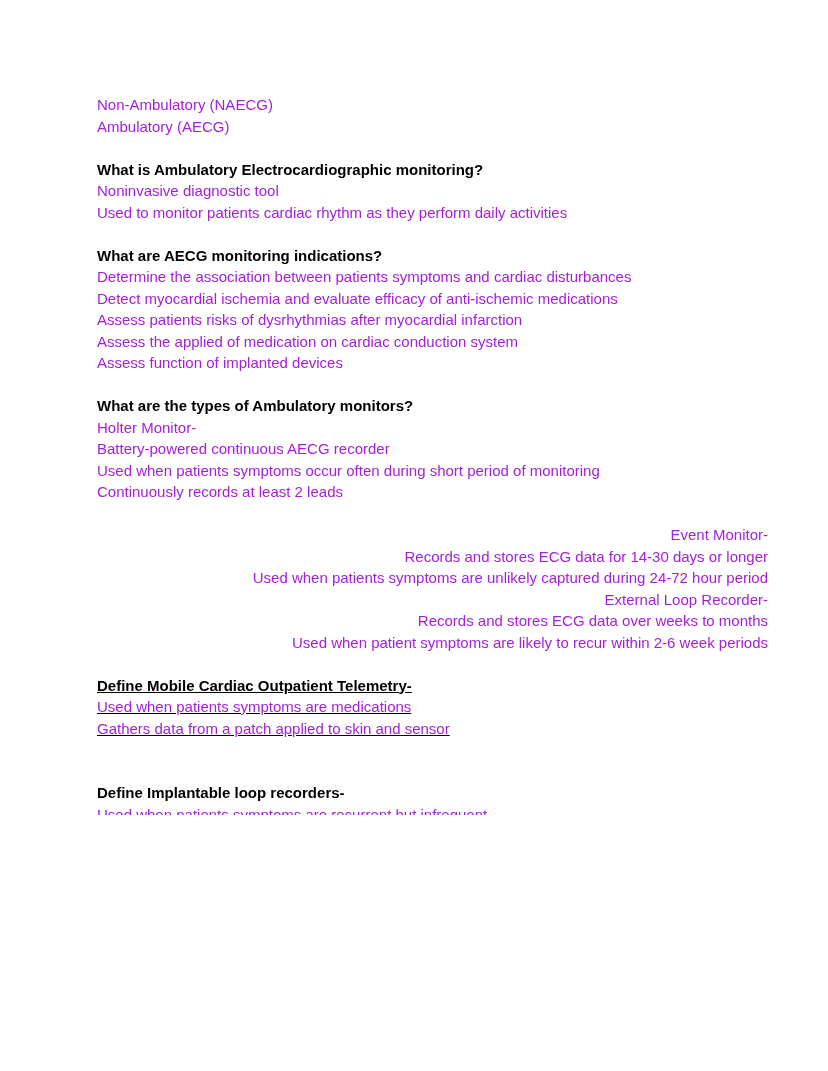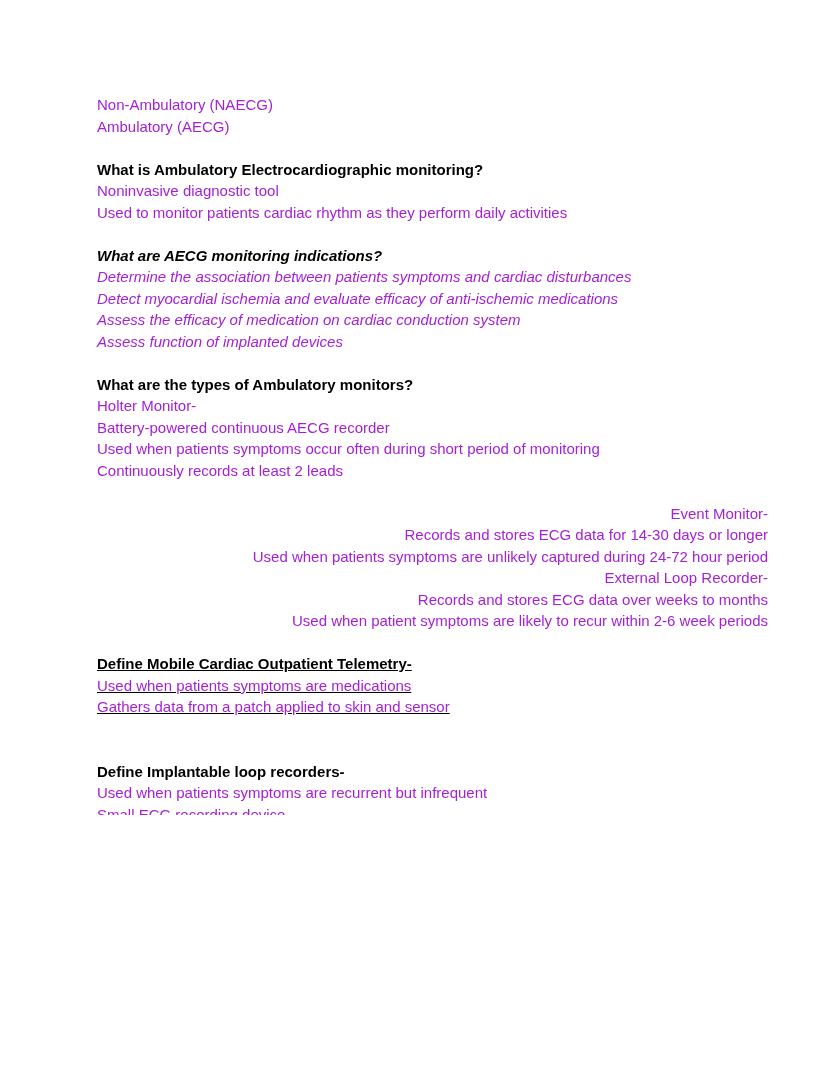--- a/index.html
+++ b/index.html
@@ -48,25 +48,26 @@
   <div class="doc-body">
       <section style="margin-top: 0px;">
         <p class="line">Non-Ambulatory (NAECG)</p>
         <p class="line">Ambulatory (AECG)</p>
       </section>
       <section style="margin-top: 21.5px;">
         <p class="heading">What is Ambulatory Electrocardiographic monitoring?</p>
         <p class="line">Noninvasive diagnostic tool</p>
         <p class="line">Used to monitor patients cardiac rhythm as they perform daily activities</p>
       </section>
-      <section style="margin-top: 21.5px; font-style: italic;">
+      <section style="margin-top: 21.5px;">
         <p class="heading">What are AECG monitoring indications?</p>
         <p class="line">Determine the association between patients symptoms and cardiac disturbances</p>
         <p class="line">Detect myocardial ischemia and evaluate efficacy of anti-ischemic medications</p>
-        <p class="line">Assess the efficacy of medication on cardiac conduction system</p>
+        <p class="line">Assess patients risks of dysrhythmias after myocardial infarction</p>
+        <p class="line">Assess the applied of medication on cardiac conduction system</p>
         <p class="line">Assess function of implanted devices</p>
       </section>
       <section style="margin-top: 21.5px;">
         <p class="heading">What are the types of Ambulatory monitors?</p>
         <p class="line">Holter Monitor-</p>
         <p class="line">Battery-powered continuous AECG recorder</p>
         <p class="line">Used when patients symptoms occur often during short period of monitoring</p>
         <p class="line">Continuously records at least 2 leads</p>
       </section>
       <section style="margin-top: 21.5px; text-align: right;">

